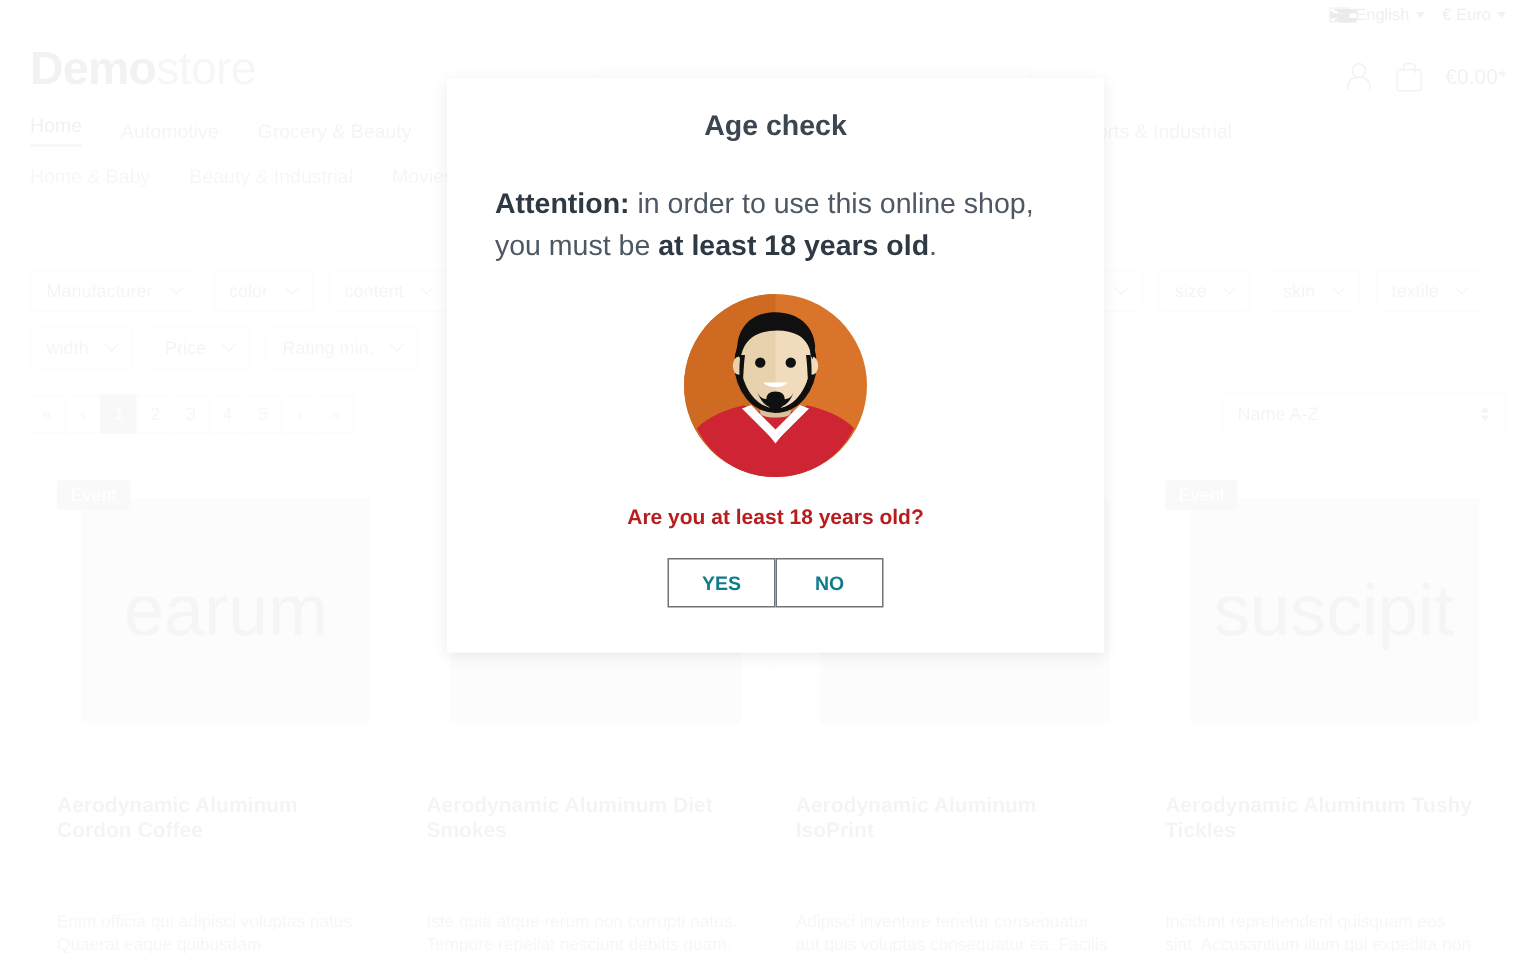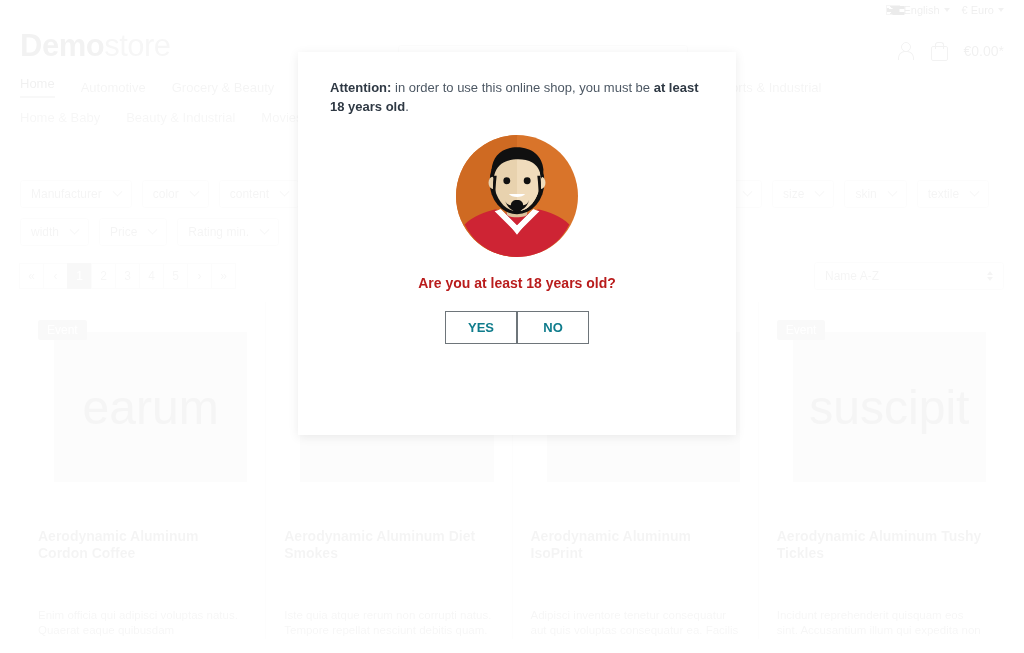--- a/index.html
+++ b/index.html
@@ -180,21 +180,21 @@
     position: absolute; left: 298px; top: 52px; width: 438px; height: 383px;
     background: #ffffff; z-index: 50;
     box-shadow: 0 2px 10px rgba(0,0,0,0.08);
     padding: 0 32px;
   }
   .modal-title {
     text-align: center; font-size: 19px; font-weight: bold; color: #3c4650;
     padding-top: 22px;
   }
   .modal-body {
-    font-size: 13px; color: #4d5864; line-height: 1.45; margin-top: 27px;
+    font-size: 19px; color: #4d5864; line-height: 1.45; margin-top: 27px;
   }
   .modal-body b { color: #2f3944; }
 
   .avatar-wrap { display: flex; justify-content: center; margin-top: 18px; }
   .avatar { width: 122px; height: 122px; }
 
   .modal-question {
     text-align: center; font-size: 14px; font-weight: bold; color: #b91c1c;
     margin-top: 18px;
   }
@@ -352,20 +352,21 @@
       </div>
       <div class="card-title">Aerodynamic Aluminum Tushy Tickles</div>
       <div class="card-desc">Incidunt reprehenderit quisquam eos sint. Accusantium illum qui expedita non</div>
     </div>
   </div>
 
 </div>
 
 <div class="modal">
 
+  <div class="modal-title">Age check</div>
 
   <div class="modal-body">
     <b>Attention:</b><span> in order to use this online shop, you must be </span><b>at least 18 years old</b><span>.</span>
   </div>
 
   <div class="avatar-wrap">
     <svg class="avatar" viewBox="0 0 120 120">
       <circle cx="60" cy="60" r="60" fill="#d9742a"></circle>
       <path d="M0 60a60 60 0 0 0 60 60V0A60 60 0 0 0 0 60z" fill="#cf6a22"></path>
 

